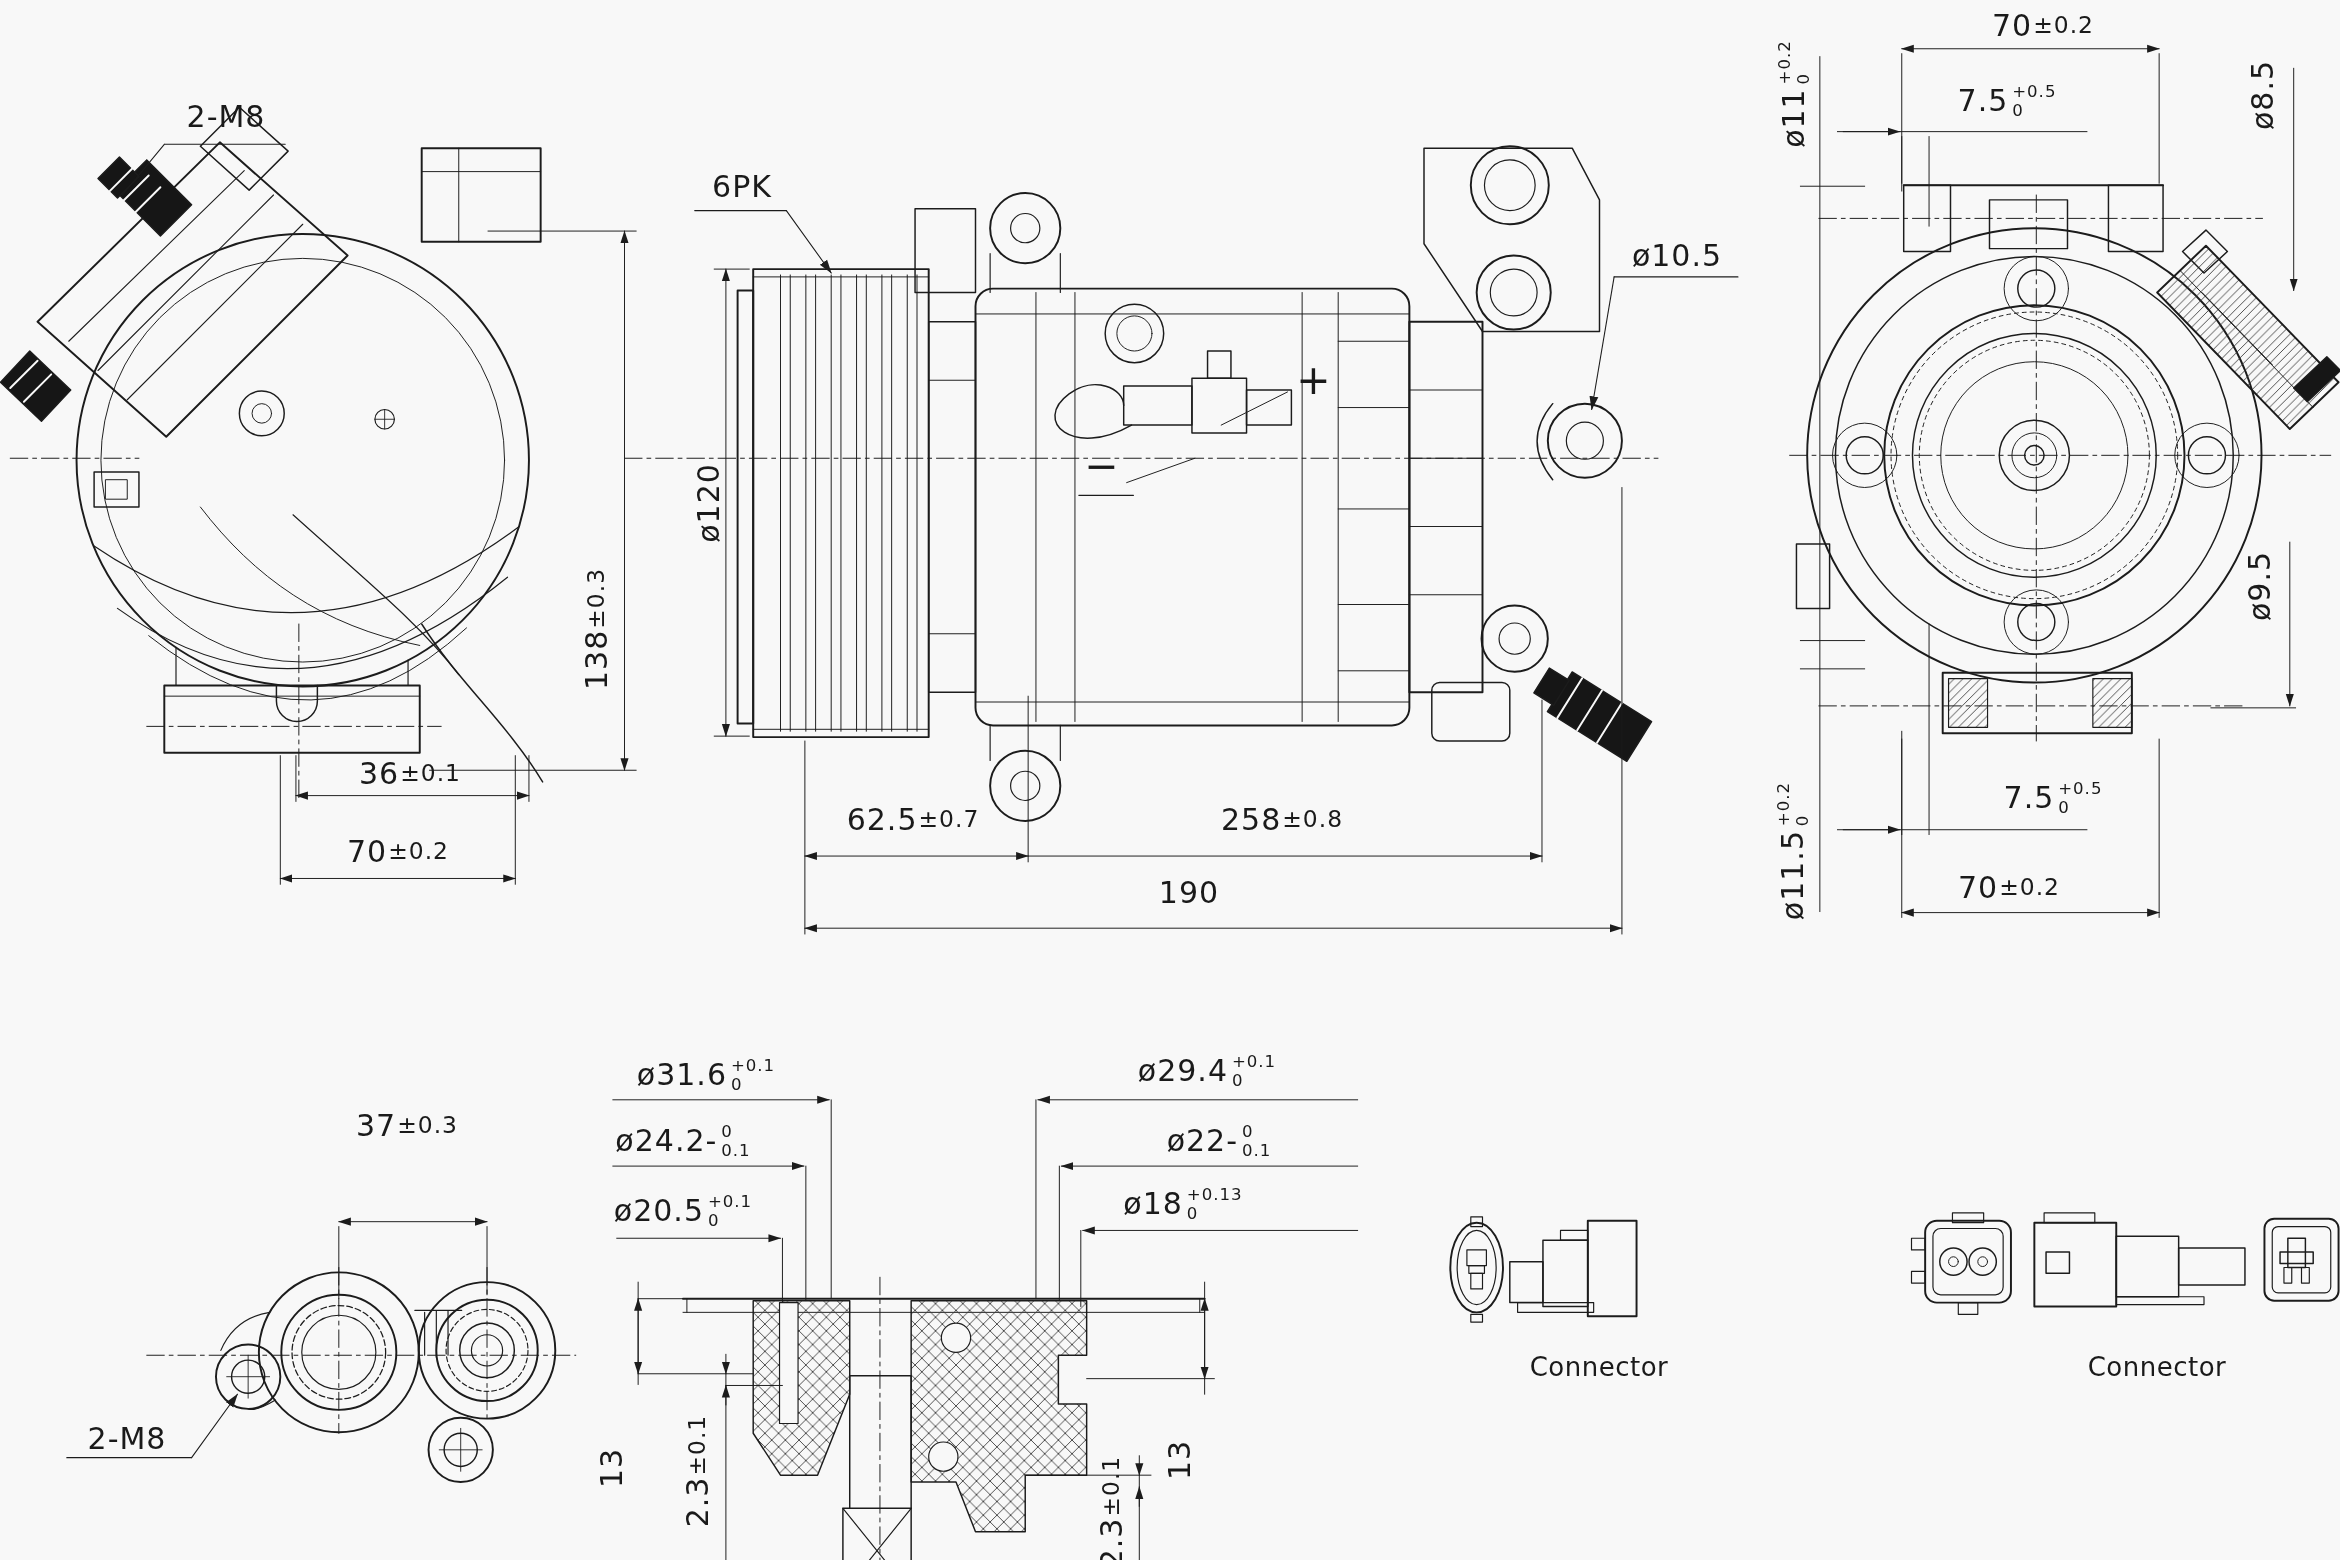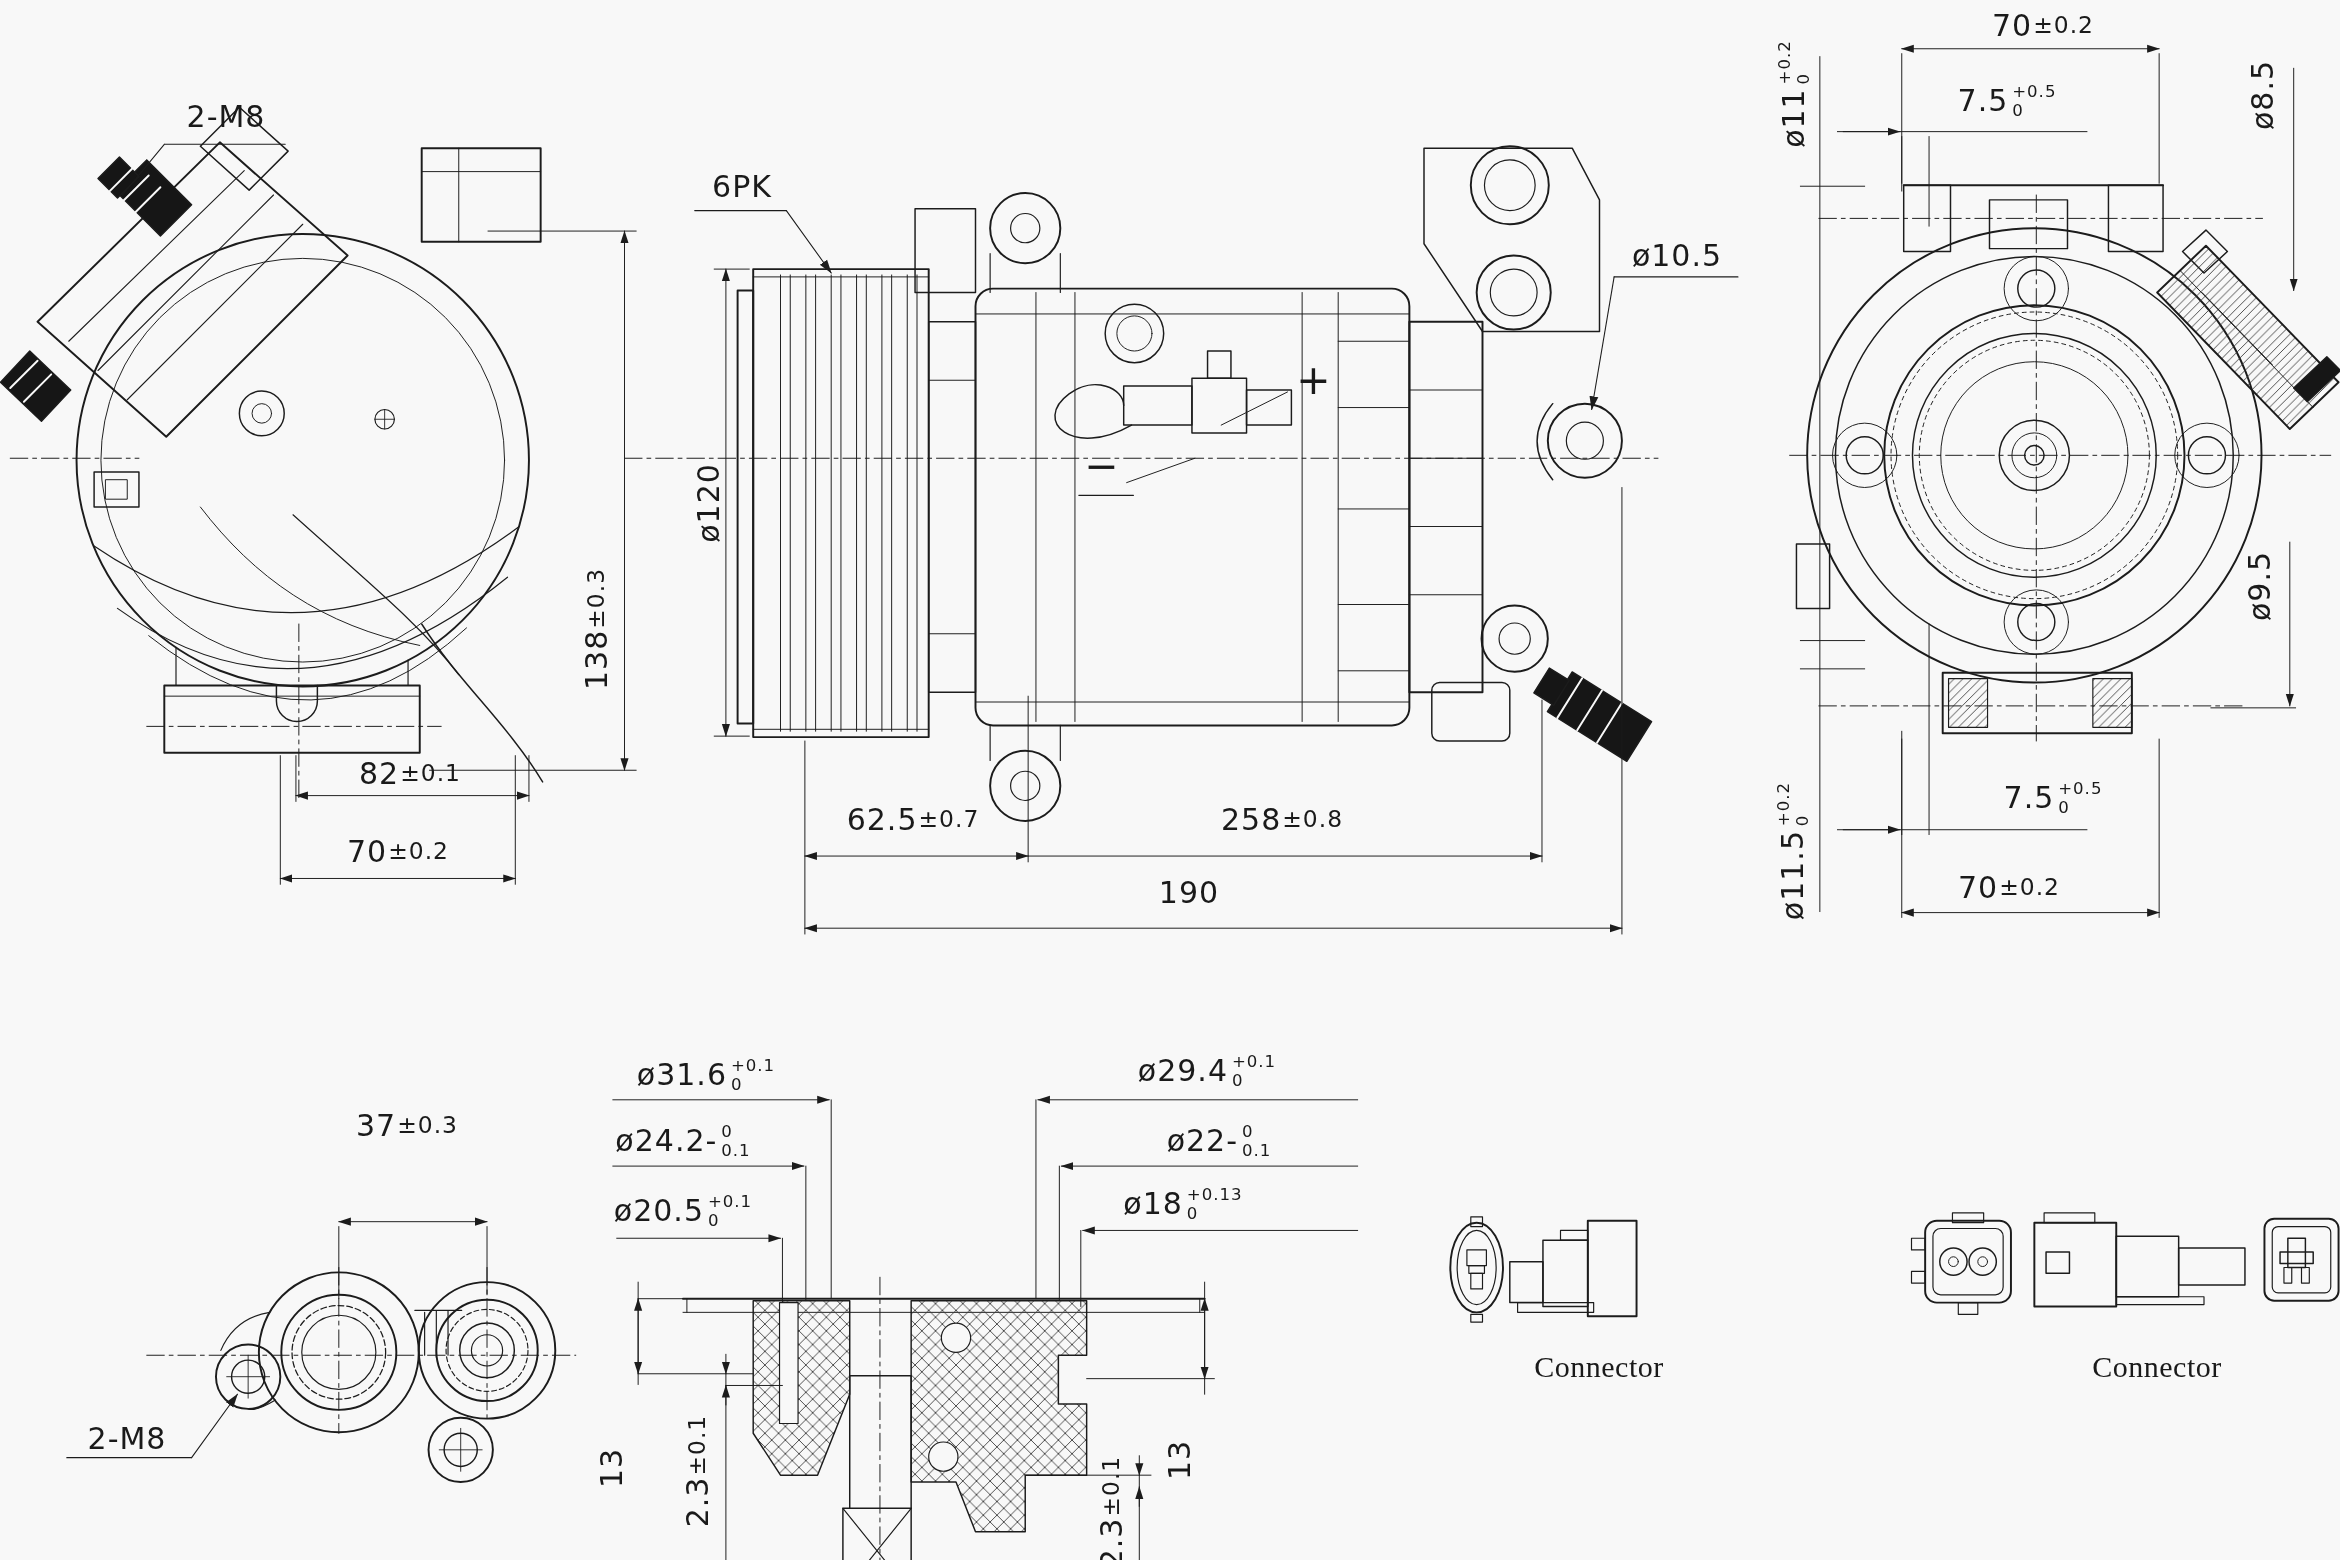--- a/index.html
+++ b/index.html
@@ -7,21 +7,21 @@
   #linework{position:absolute;left:0;top:0;}
   #labels{position:absolute;left:0;top:0;width:100%;height:100%;}
   .lbl{position:absolute;transform:translate(-50%,-50%);white-space:nowrap;line-height:1;
        display:flex;align-items:center;color:#1a1a1a;letter-spacing:1px;}
   .lbl .m{font-size:30px;}
   .lbl .s{font-size:23.4px;margin-left:1px;}
   .lbl .st{display:inline-flex;flex-direction:column;margin-left:3.9px;font-size:16.6px;line-height:1.15;}
   .lbl .st i{font-style:normal;display:block;text-align:left;}
   .lbl.v{transform:translate(-50%,-50%) rotate(-90deg);}
   .lbl.big .m{font-size:41px;}
-  .lbl.conn .m{font-size:30px;letter-spacing:0.5px;font-family:Liberation Serif, serif;}
+  .lbl.conn .m{font-size:26px;letter-spacing:0.5px;}
 </style>
 </head>
 <body>
 
 <div id="stage">
 
 <svg id="linework" width="2341" height="1560" viewBox="0 0 2400 1600">
   <defs>
     <marker id="ar" viewBox="0 0 10 10" refX="9.5" refY="5" markerWidth="13" markerHeight="13" orient="auto-start-reverse">
       <path d="M0,1.8 L10,5 L0,8.2 z" fill="#1c1c1c"></path>
@@ -352,21 +352,21 @@
 <div id="labels">
 
   <div class="lbl" style="left:226px;top:117px">
         <span class="m">2-M8</span>
       </div>
   <div class="lbl v" style="left:597px;top:629px">
         <span class="m">138</span>
         <span class="s">±0.3</span>
       </div>
   <div class="lbl" style="left:410px;top:774px">
-        <span class="m">82</span>
+        <span class="m">36</span>
         <span class="s">±0.1</span>
       </div>
   <div class="lbl" style="left:398px;top:852px">
         <span class="m">70</span>
         <span class="s">±0.2</span>
       </div>
 
   <div class="lbl" style="left:742px;top:187px">
         <span class="m">6PK</span>
       </div>

